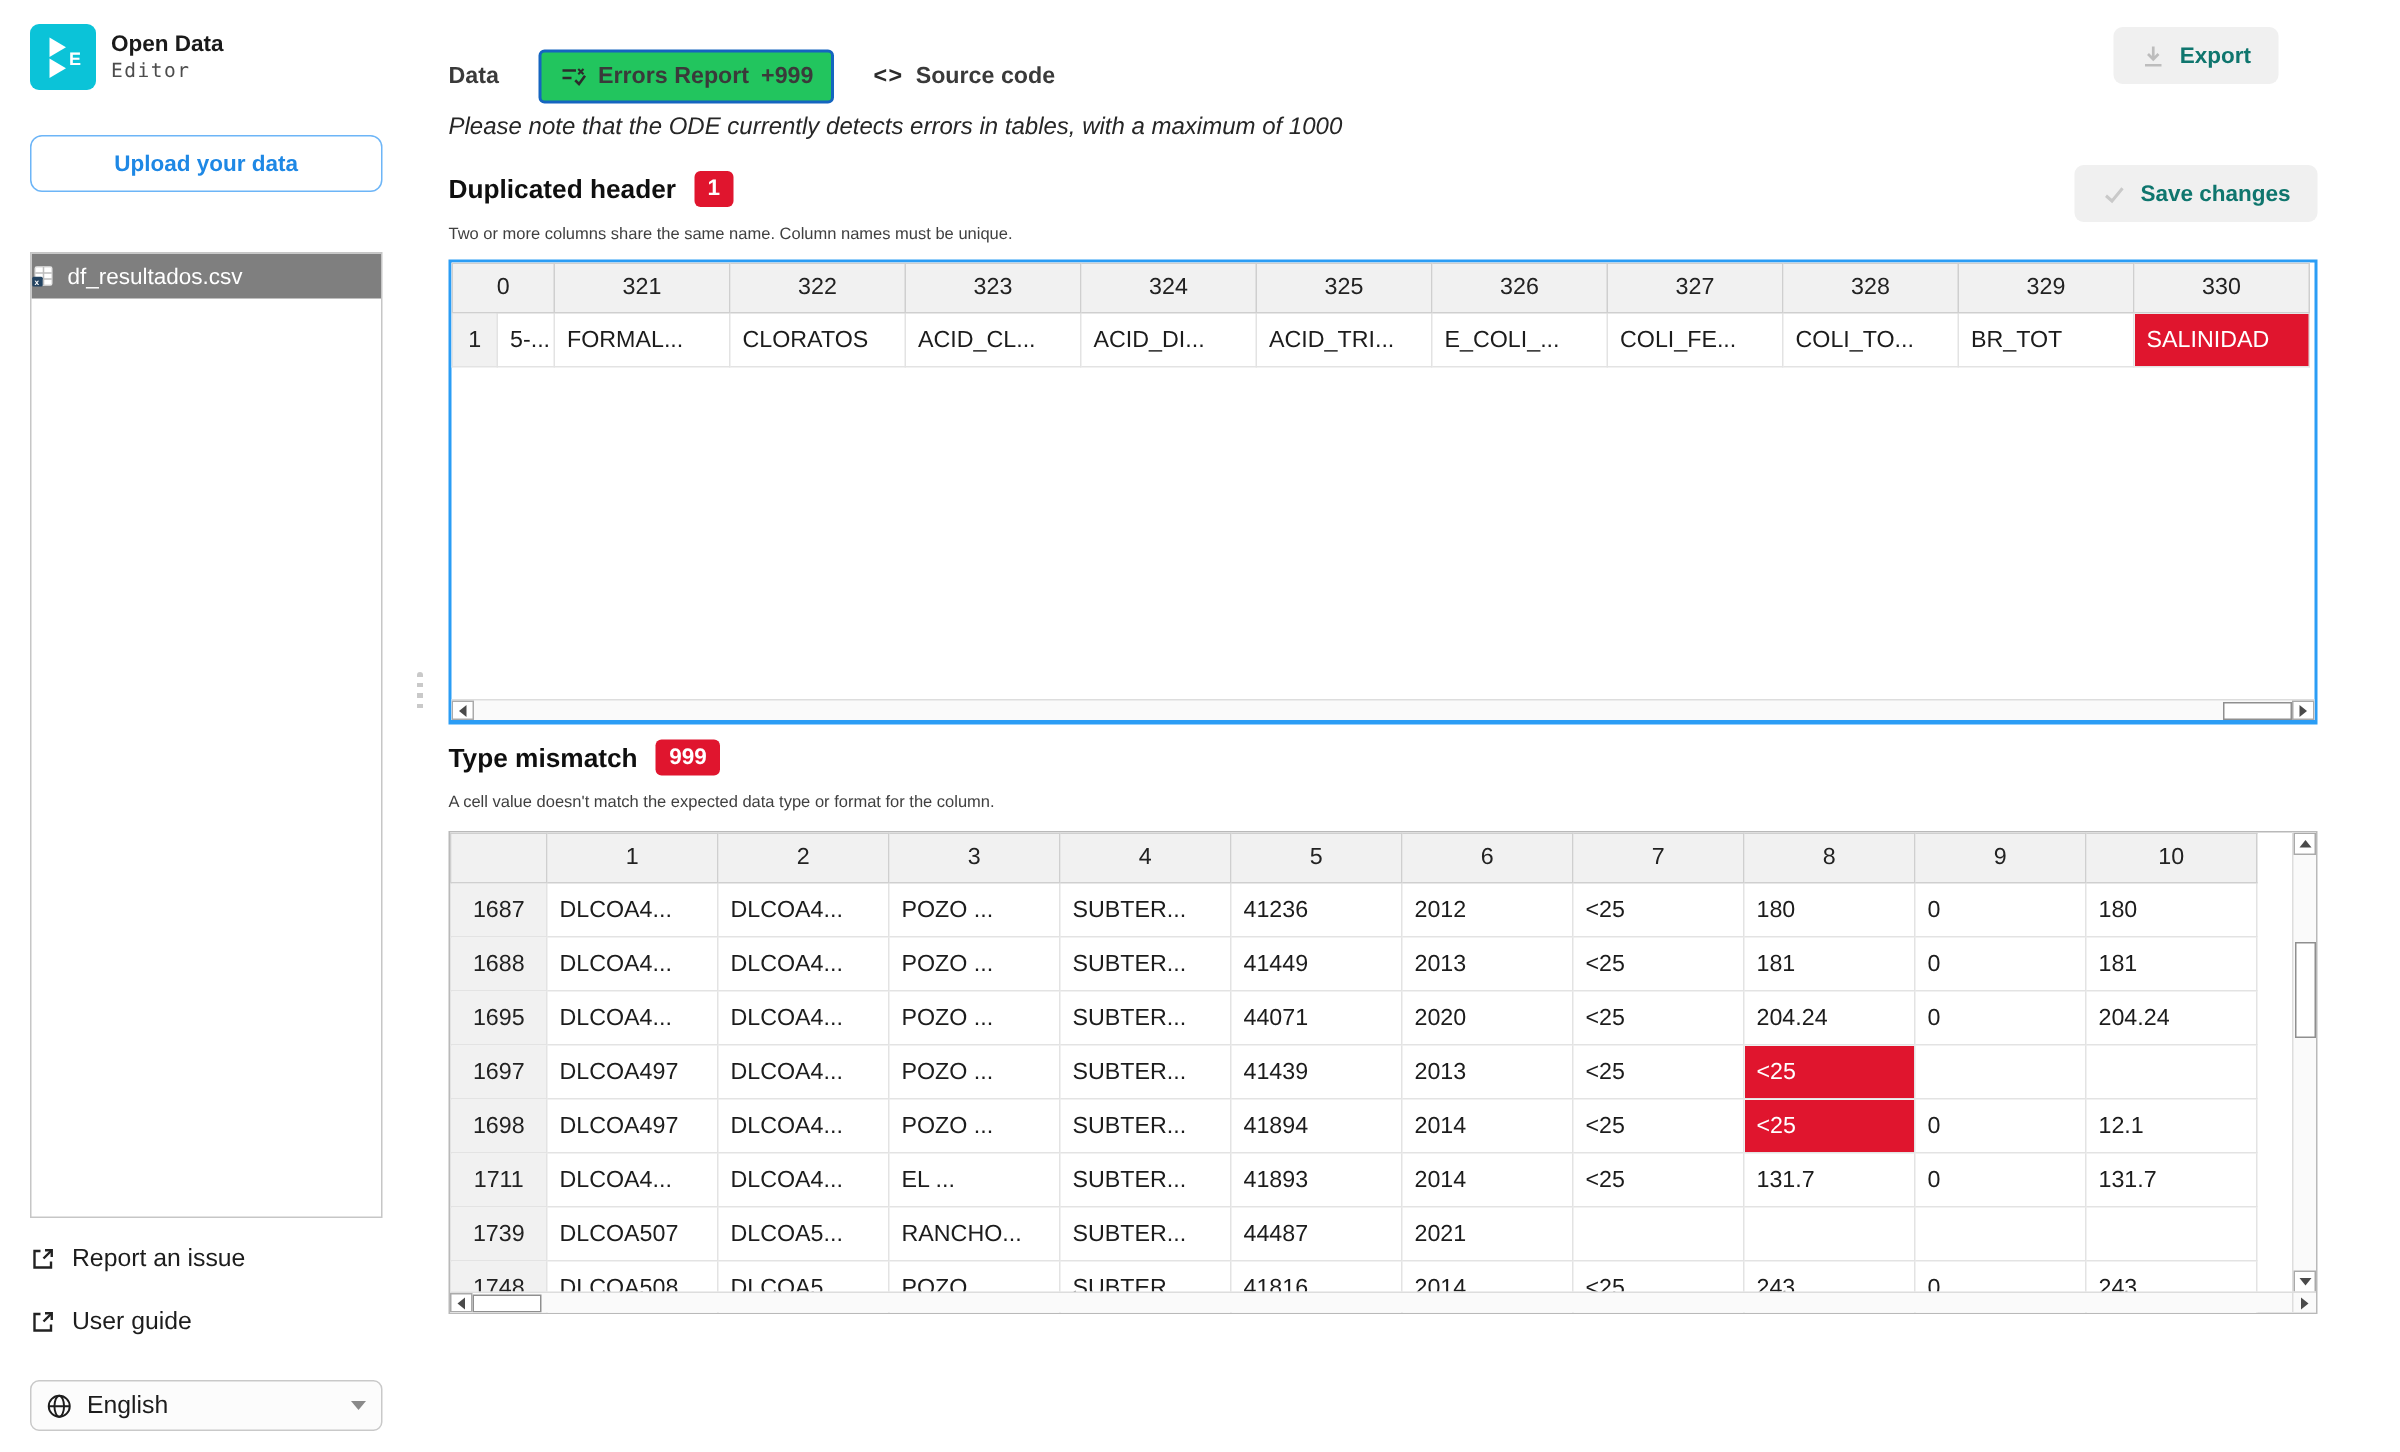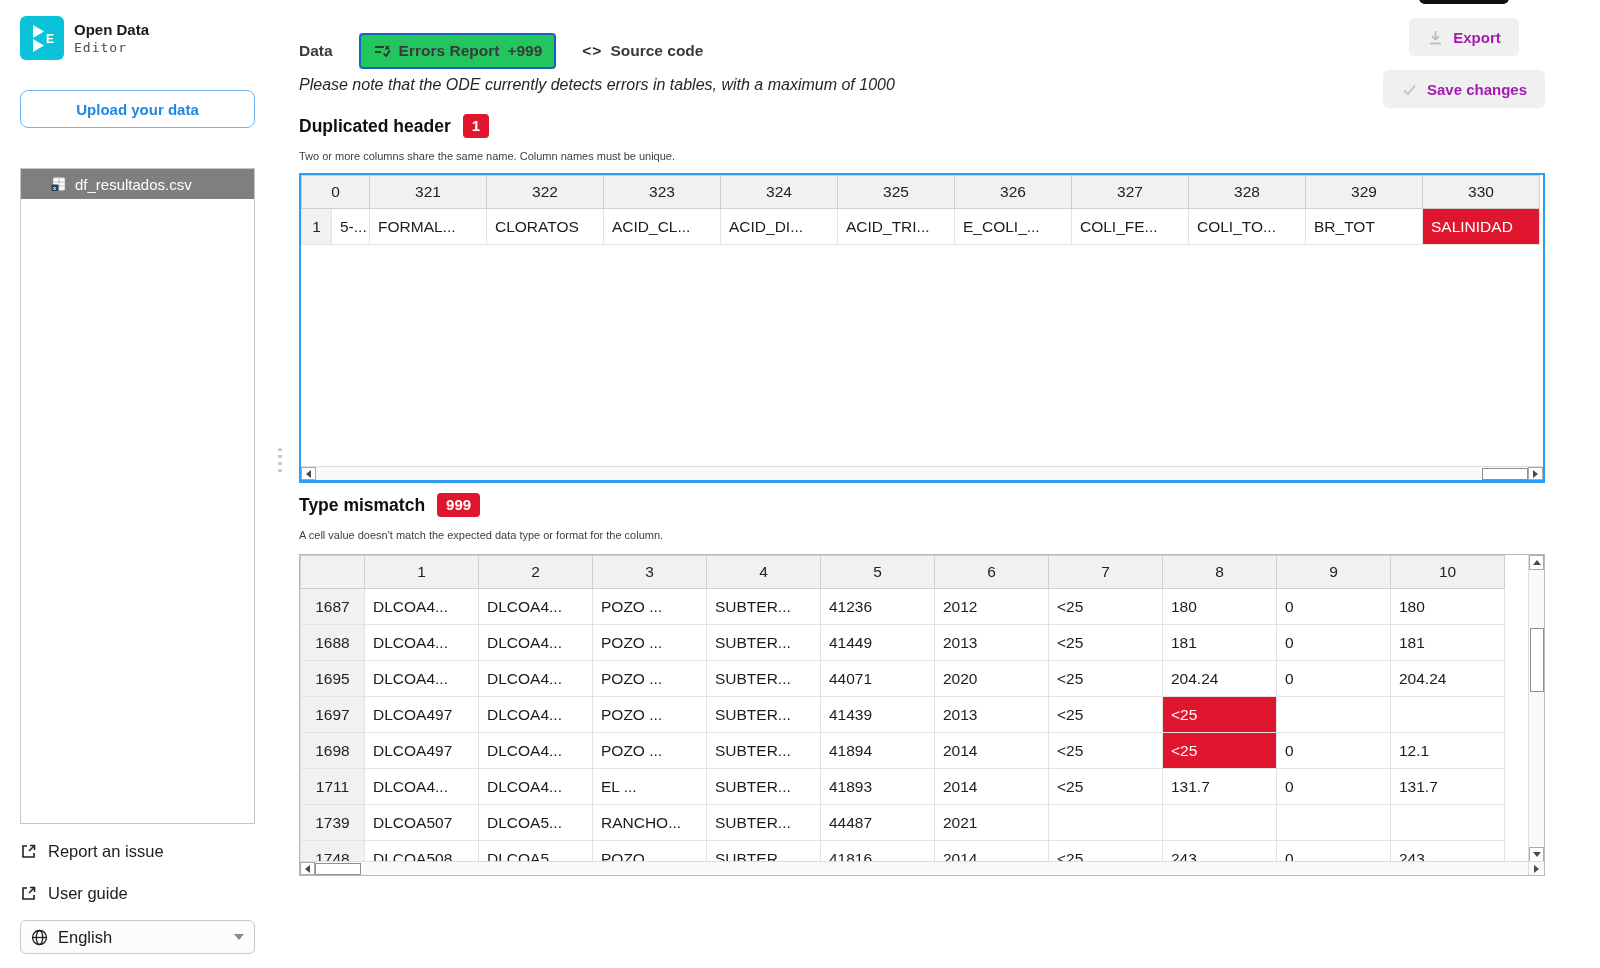--- a/index.html
+++ b/index.html
@@ -14,43 +14,43 @@
   
   .sidebar{width:275px; flex:0 0 275px; padding:14px 20px 14px 20px; display:flex; flex-direction:column; height:100%;}
   .brand{display:flex; align-items:center; gap:10px; height:48px;}
   .brand-line1{font-size:15px; font-weight:bold; color:#1a1a1a; line-height:1.25;}
   .brand-line2{font-family:"DejaVu Sans Mono", monospace; font-size:13px; color:#4c4c4c; letter-spacing:1px;}
   .upload-btn{margin-top:28px; height:38px; width:100%; background:#fff; border:1.5px solid #6db5f7;
     border-radius:8px; color:#1e88e5; font-weight:bold; font-size:15px; cursor:pointer;
     font-family:"Liberation Sans", sans-serif;}
   .file-panel{margin-top:40px; flex:1 1 auto; border:1px solid #c6c6c6; background:#fff; overflow:hidden;}
   .file-item{height:30px; background:#7f7f7f; color:#fff; font-size:15px; display:flex; align-items:center;
-    gap:9px; padding-left:30px; cursor:pointer;}
+    gap:9px; cursor:pointer;}
   .side-link{display:flex; align-items:center; gap:11px; font-size:16.5px; color:#1d1d1d; height:30px;
     margin-top:12px; cursor:pointer;}
-  .lang-select{margin-top:12px; height:34px; border:1px solid #c9c9c9; border-radius:6px; display:flex;
+  .lang-select{margin-top:24px; height:34px; border:1px solid #c9c9c9; border-radius:6px; display:flex;
     align-items:center; gap:10px; padding:0 10px; font-size:16.5px; background:#fcfcfc; cursor:pointer;}
   .lang-caret{margin-left:auto; width:0; height:0; border-left:5px solid transparent; border-right:5px solid transparent;
     border-top:6px solid #8a8a8a;}
   .divider{width:12px; flex:0 0 12px; position:relative;}
   .resize-dots{position:absolute; left:3px; top:448px; width:4px; height:26px; border-radius:2px;
     background:repeating-linear-gradient(#c9c9c9 0 3px, transparent 3px 7px); cursor:col-resize;}
 
   
   .main{flex:1 1 auto; padding:14px 55px 0 12px; display:flex; flex-direction:column; min-width:0;}
   .topbar{display:flex; align-items:center; justify-content:space-between; height:46px;}
   .tabs{display:flex; align-items:center; gap:26px;}
   .tab{font-size:15.5px; font-weight:bold; color:#3a3a3a; display:flex; align-items:center; gap:8px; cursor:pointer;margin-top:28px;}
   .tab.active{border:2px solid var(--tabblue); border-radius:4px; padding:7px 12px; background:#22c55e;}
   .code-glyph{font-weight:bold; letter-spacing:1px; color:#2c2c2c;}
   .actions{display:flex; align-items:center; gap:14px;flex-direction:column;}
   .btn{height:38px; border:none; border-radius:6px; font-size:15px; font-weight:bold; display:flex;
     align-items:center; gap:9px; padding:0 18px; cursor:pointer; font-family:"Liberation Sans", sans-serif;}
   .btn-ai{background:var(--black); color:#fff; padding:0 24px;}
-  .btn-gray{background:#f0f0f0; color:#a21caf;}
+  .btn-gray{background:#f0f0f0; color:#0f766e;margin-top:40px;}
   .note{font-style:italic; font-size:16px; color:#262626; margin:16px 0 10px;}
   .section-head{display:flex; align-items:center; gap:12px; margin-top:10px;}
   .section-title{font-size:17.5px; font-weight:bold; color:#0f0f0f;}
   .err-badge{background:var(--red); color:#fff; font-size:15px; font-weight:bold; padding:3px 9px;
     border-radius:4px; line-height:1.2;}
   .section-desc{font-size:11px; color:#404040; margin:12px 0 11px;}
 
   
   .grid{border-collapse:collapse; table-layout:fixed; background:#fff;}
   .grid th{background:var(--hdrbg); border:1px solid var(--hdrborder); height:33px; font-weight:normal;

